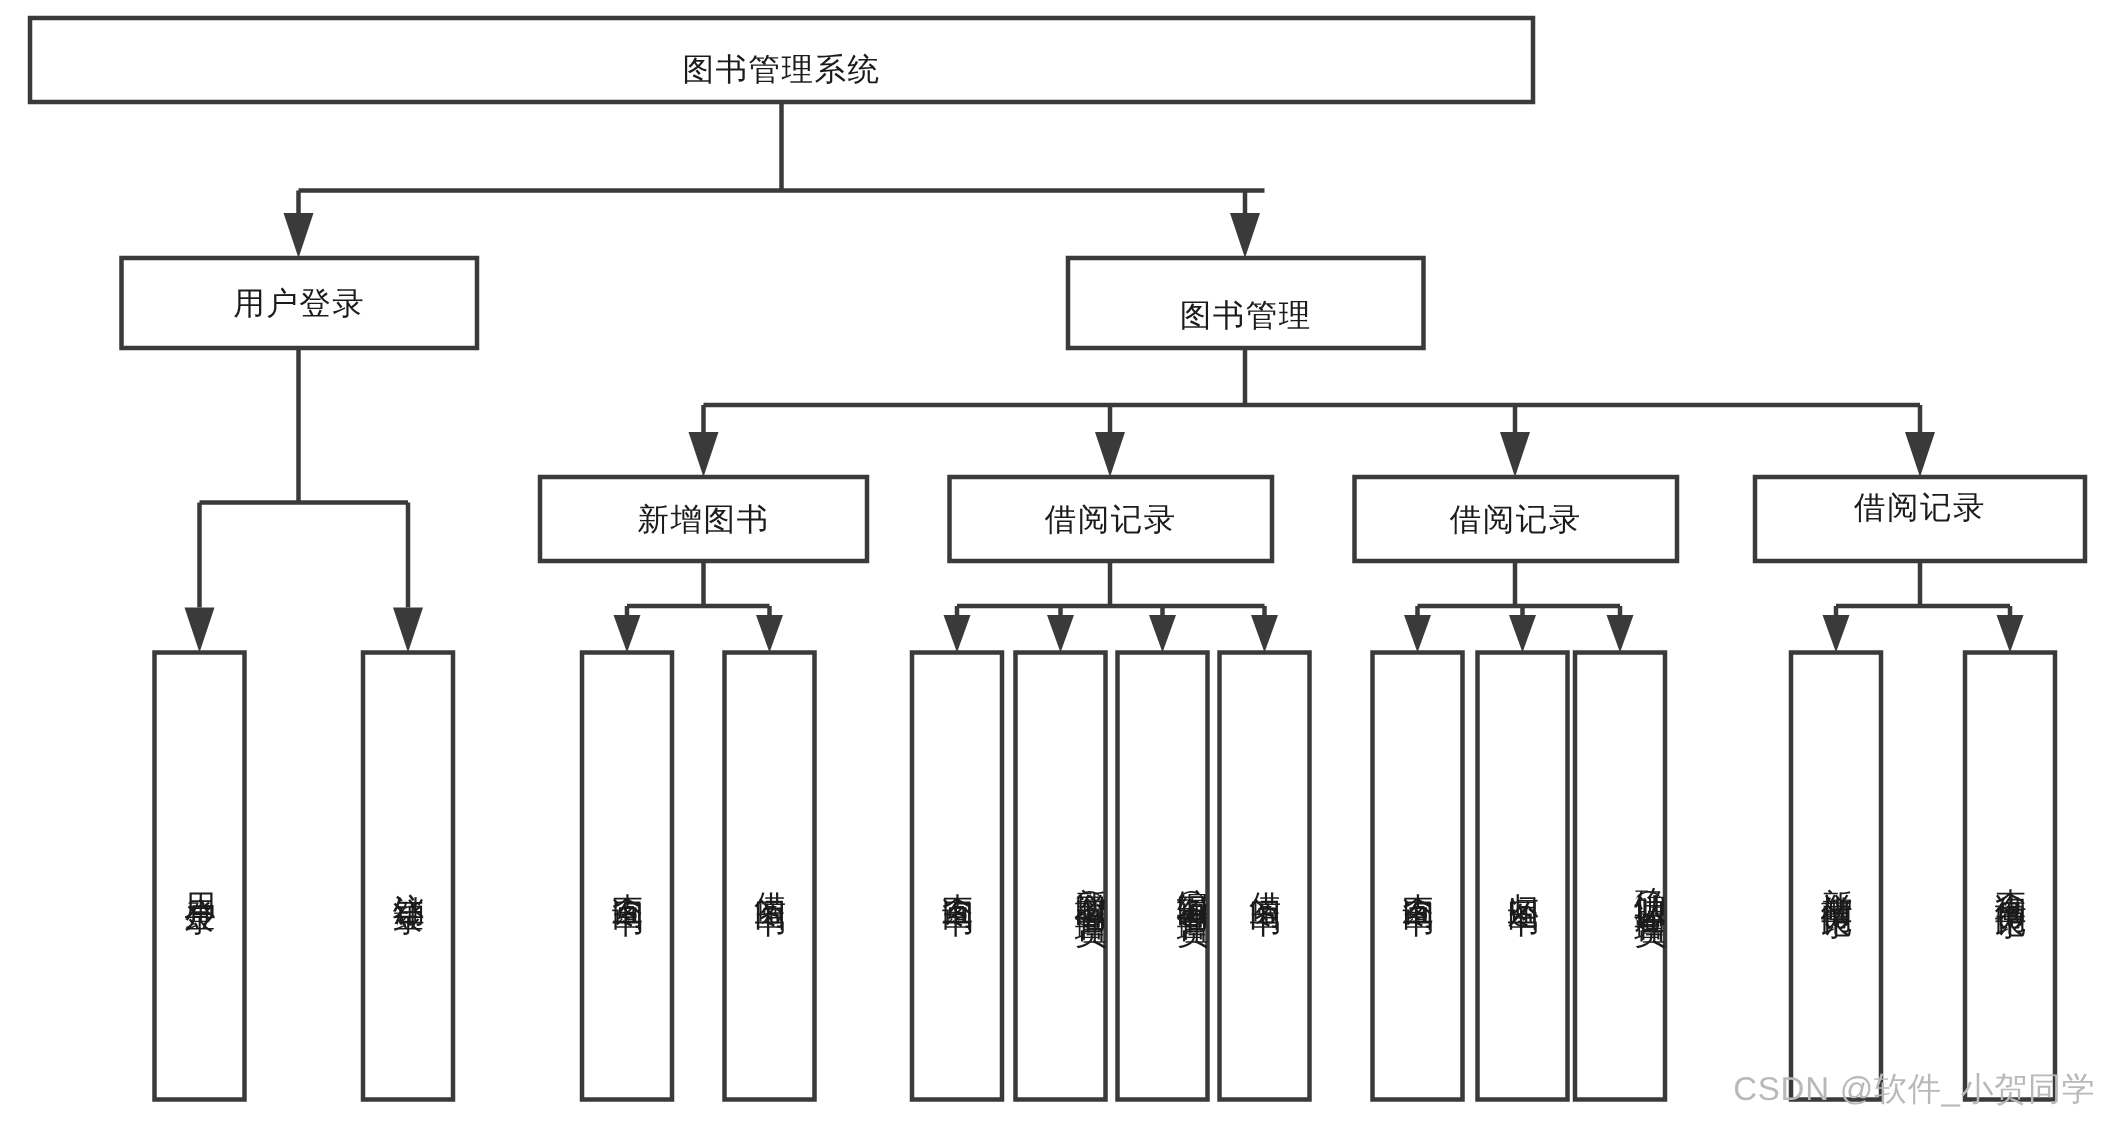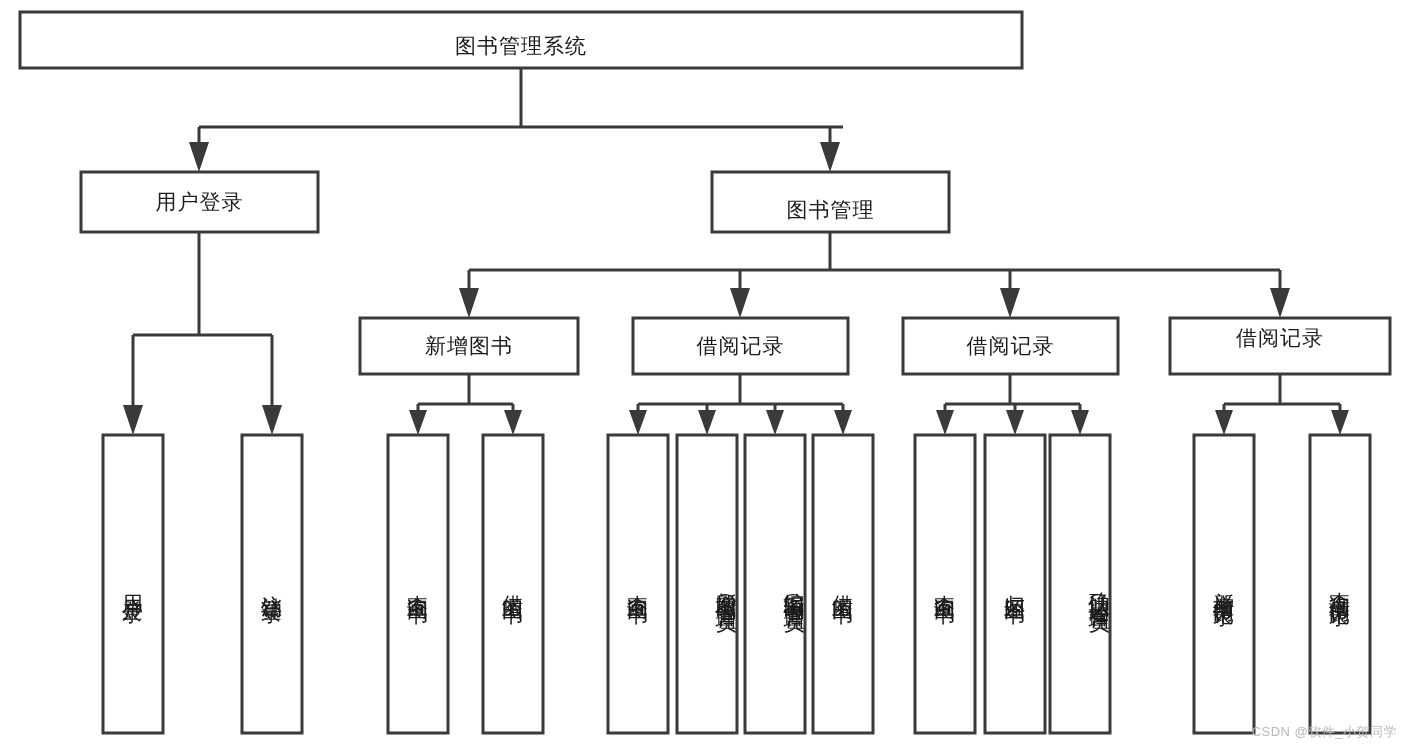--- a/index.html
+++ b/index.html
@@ -70,21 +70,21 @@
     letter-spacing: 3px;
     line-height: 1;
     white-space: nowrap;
     pointer-events: none;
   }
   .watermark {
     position: absolute;
     right: 8px;
     bottom: 6px;
     font-family: "Liberation Sans", "DejaVu Sans", sans-serif;
-    font-size: 13px;
+    font-size: 22px;
     color: #b9b9b9;
     letter-spacing: 0.5px;
     white-space: nowrap;
     pointer-events: none;
     margin-top: 32px;
   }
 </style>
 </head>
 <body>
 

